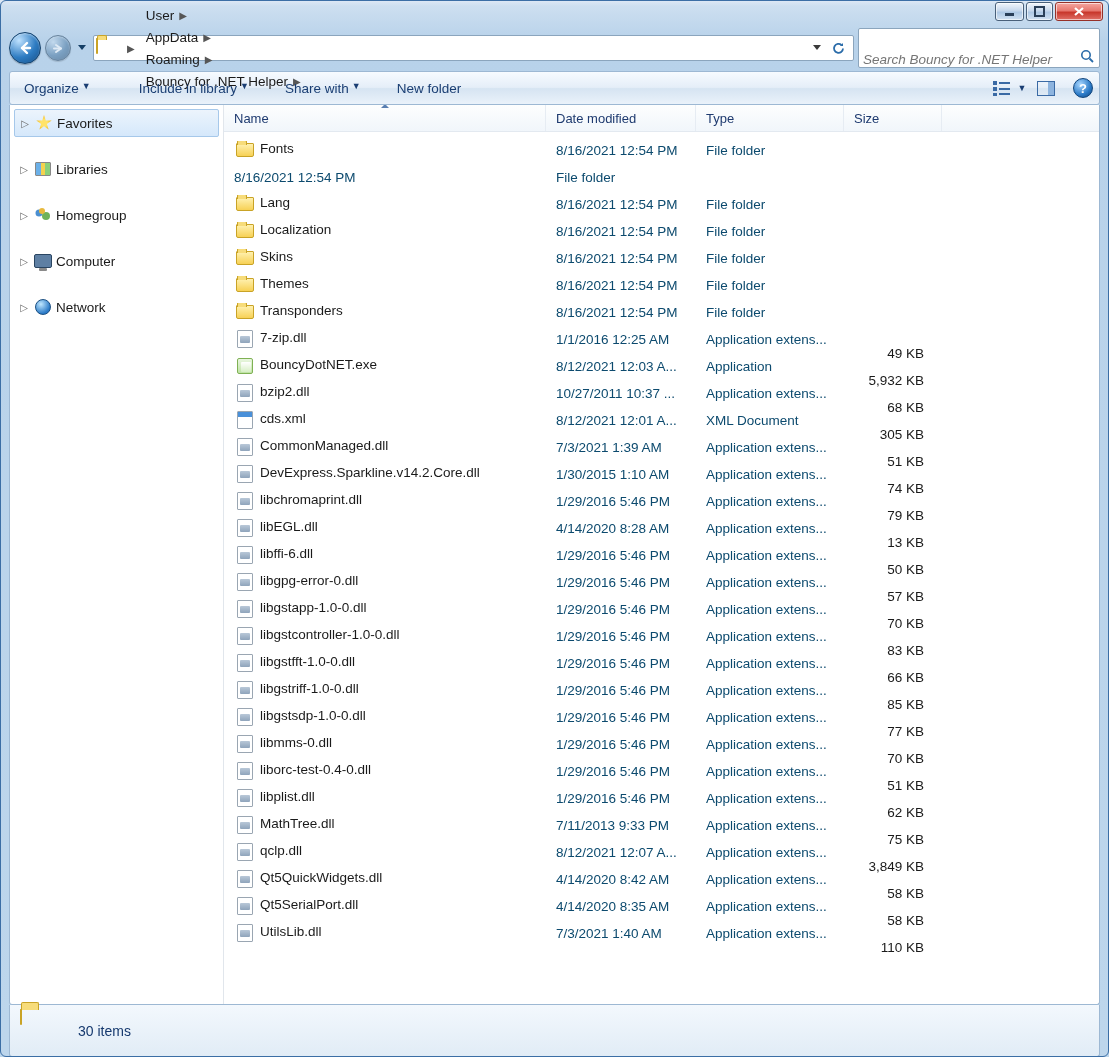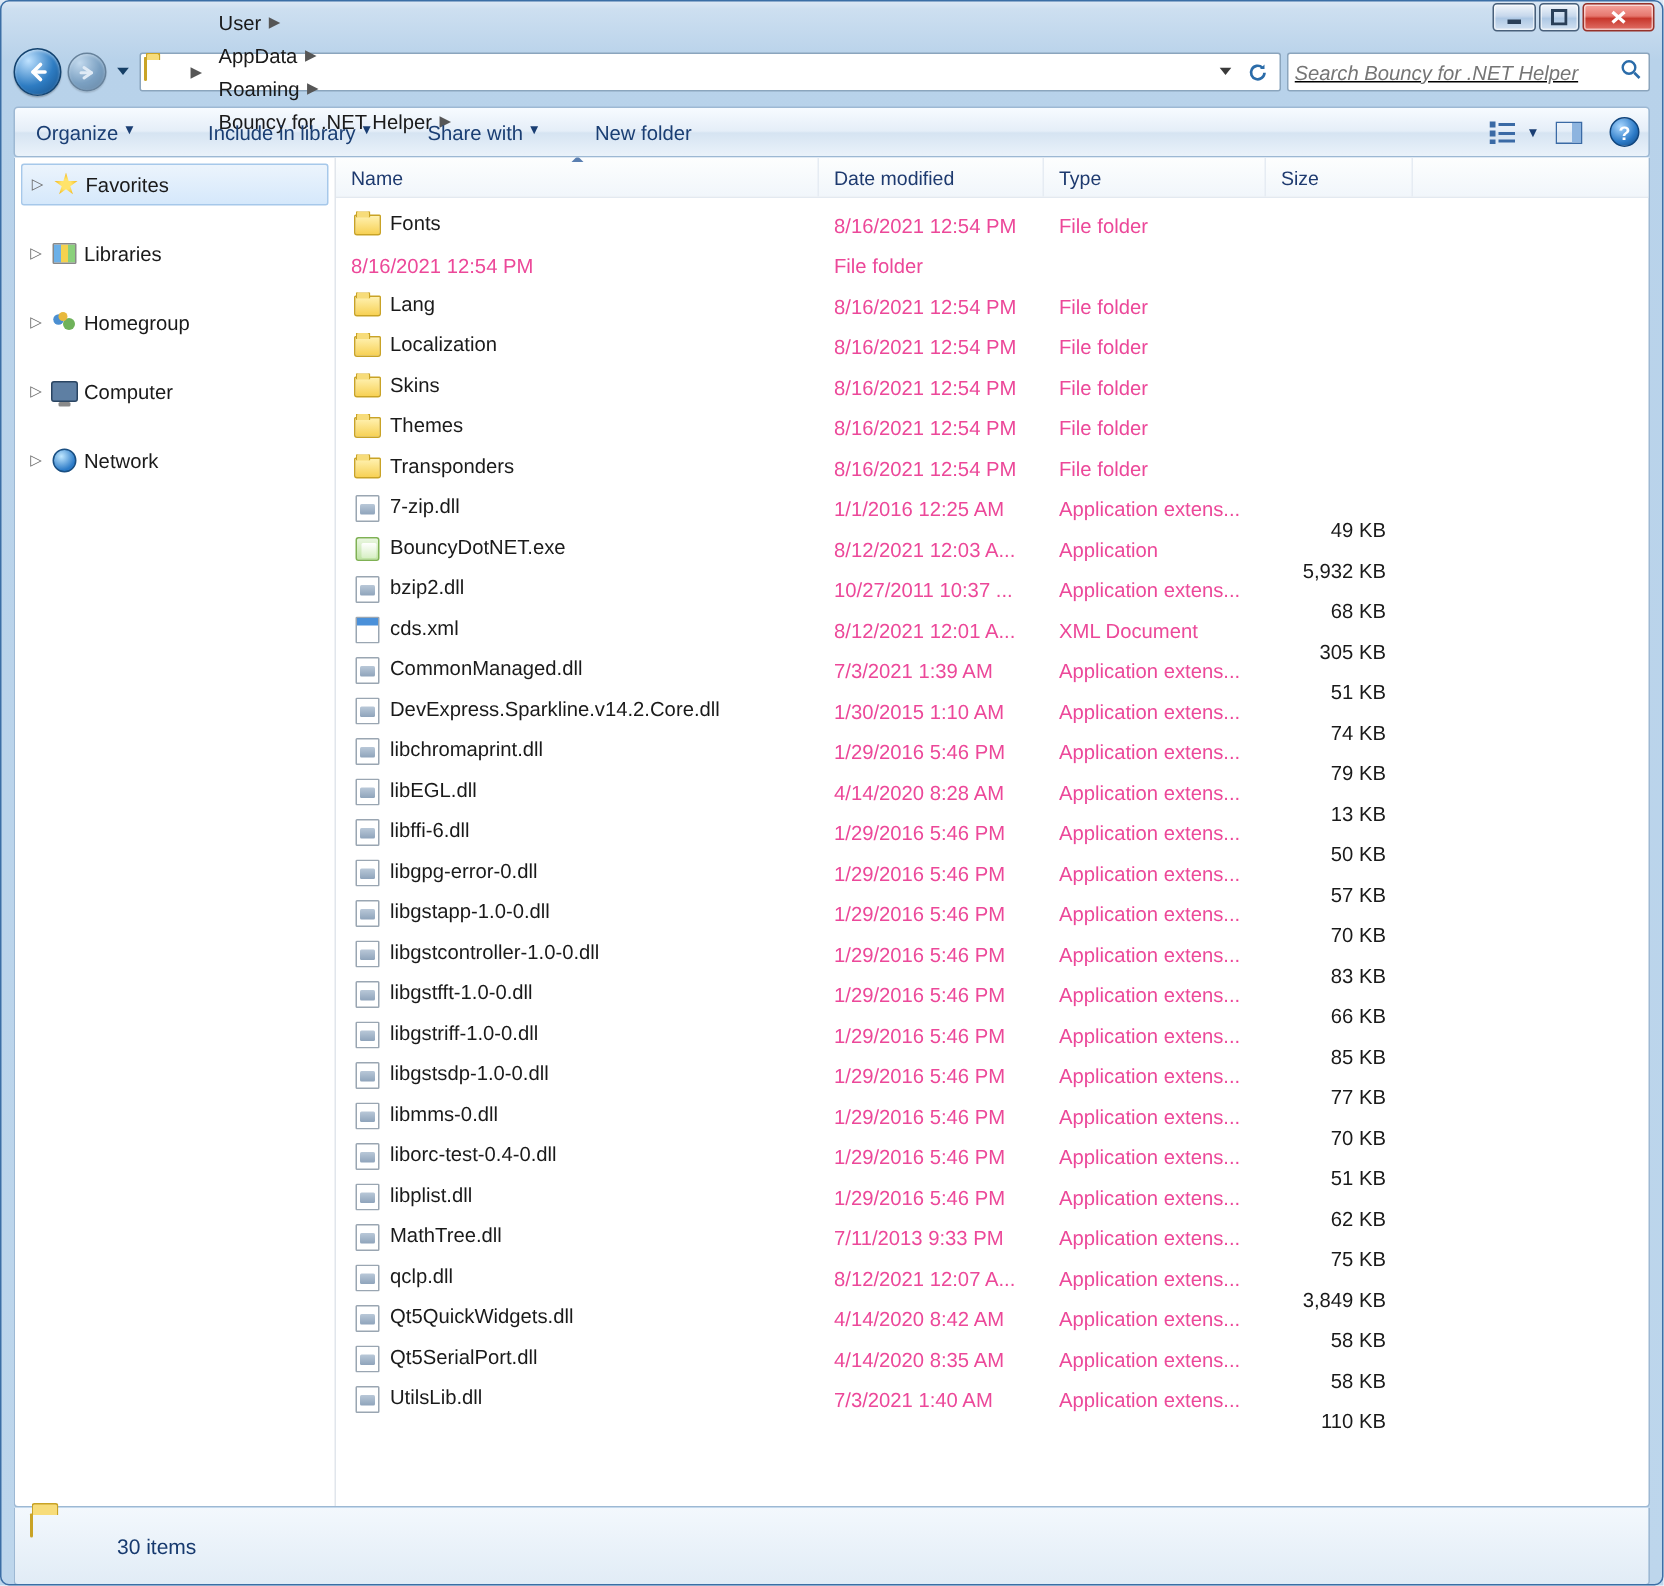--- a/index.html
+++ b/index.html
@@ -74,22 +74,22 @@
   .address .seg {
     display:flex; align-items:center; height: 22px; padding: 0 5px 0 6px;
     color: #1a1a1a; font-size: 13.5px; cursor: default;
   }
   .address .seg .chev { margin-left: 5px; color:#565656; font-size: 10px;}
   .address .folder-ico { width:18px; height:18px; margin-right: 2px; }
   .addr-tail { margin-left:auto; display:flex; align-items:center; gap:2px; padding-right:2px;}
   .addr-btn { width:22px; height:20px; display:flex; align-items:center; justify-content:center; color:#2b5f94;}
   .addr-btn.dd { width:16px; }
   .search {
-    width: 242px; height: 26px; background:#fff; border:1px solid #8ba5bd; border-radius:2px;
-    display:flex; align-items:center; padding:0 4px;text-decoration:underline;
+    width: 242px; height: 40px; background:#fff; border:1px solid #8ba5bd; border-radius:2px;
+    display:flex; align-items:flex-end; padding:0 4px;
   }
   .search input {
     border:none; outline:none; flex:1; font-style:italic; color:#6b6b6b; font-size:13.5px; font-family:inherit;
     background:transparent;
   }
   .search .mag { color:#2b6ca9; }
 
   
   .toolbar {
     margin: 6px 8px 0 8px;
@@ -163,21 +163,21 @@
   }
   .rows { font-size: 13.5px; color:#1a1a1a; padding-top:4px;}
   .row {
     display:grid;
     grid-template-columns: 322px 150px 148px 98px;
     height: 27px; align-items:center;
   }
   .row > div { padding: 0 10px; white-space:nowrap; overflow:hidden; text-overflow:ellipsis;}
   .row .namecell { display:flex; align-items:flex-start; gap:6px; padding-left:12px;}
   .row .sizecell { text-align:right; padding-right: 18px; margin-top: 28px;}
-  .row .typecell, .row .datecell { color:#ec4899; }
+  .row .typecell, .row .datecell { color:#0c4a6e; }
   .file-ico { width:18px; height:18px; flex-shrink:0; display:flex; align-items:center; justify-content:center;}
 
   
   .status {
     margin: 0 8px 8px 8px;
     background: linear-gradient(to bottom,#f3f8fd,#e1ecf6);
     border:1px solid #9db8d3; border-top:none;
     height: 52px;
     border-radius: 0 0 3px 3px;
     display:flex; align-items:center; gap:16px; padding:0 10px;

